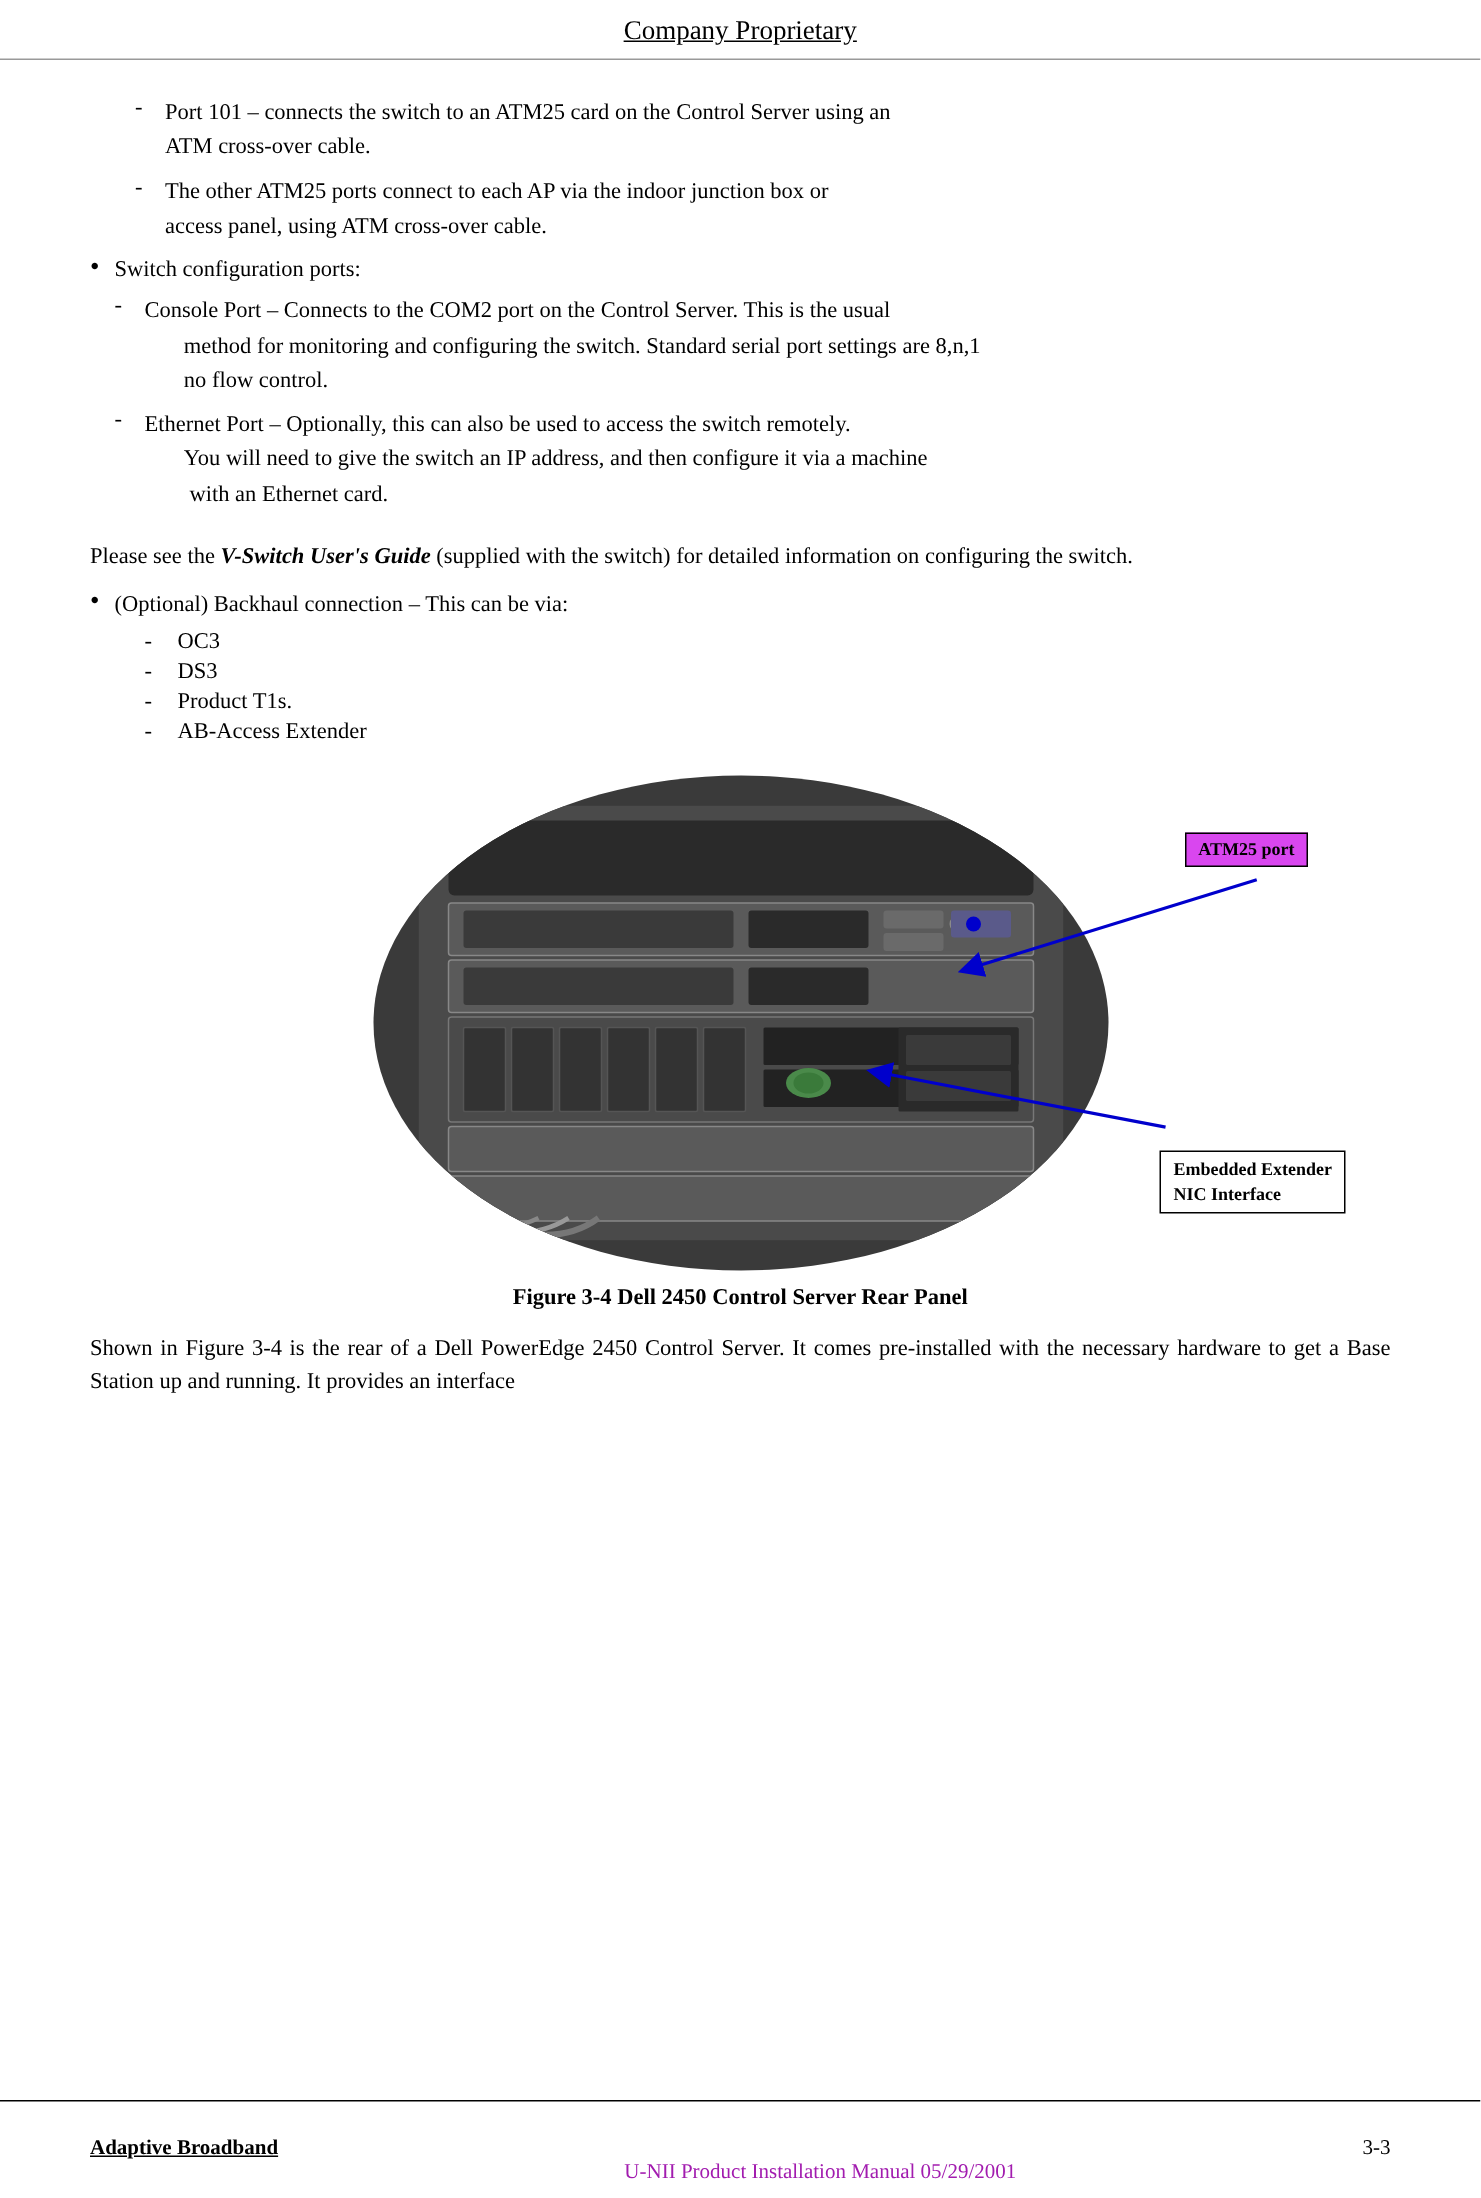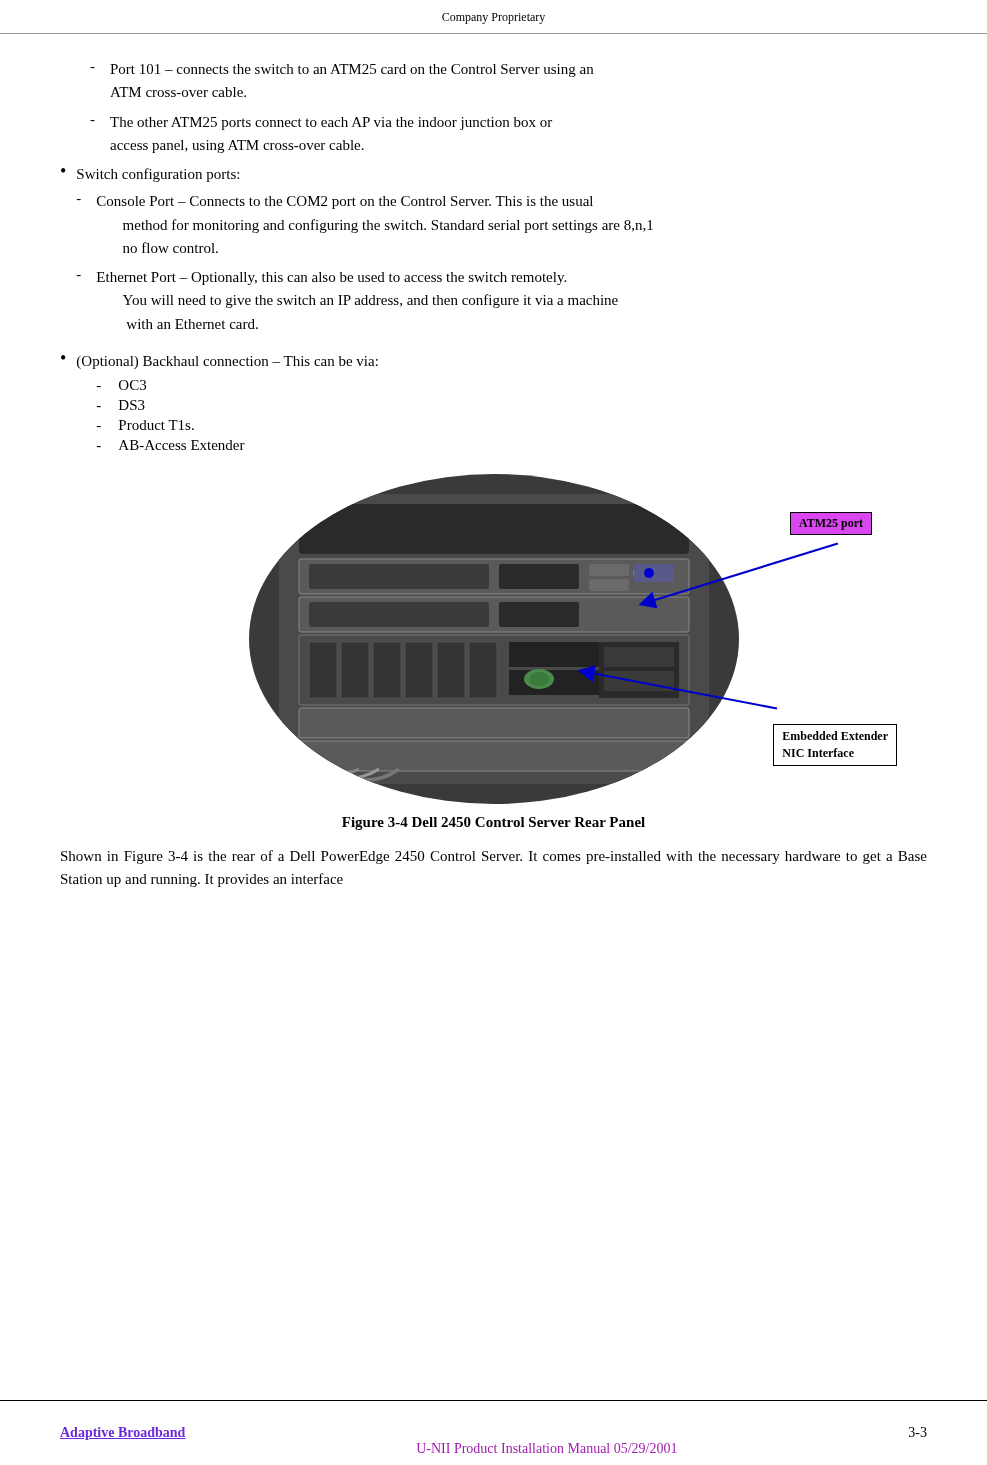--- a/index.html
+++ b/index.html
@@ -9,23 +9,24 @@
       background: #fff;
       font-family: Times New Roman, serif;
       font-size: 15px;
       color: #000;
       position: relative;
     }
 
     .page-header {
       text-align: center;
       padding: 10px 0 8px 0;
-      font-size: 12px;
+      font-size: 18px;
       border-bottom: 1px solid #999;
       margin-bottom: 10px;
+      text-decoration: underline;
     }
 
     .page-content {
       padding: 10px 60px 10px 60px;
     }
 
     .bullet-list {
       list-style: none;
       margin: 0;
       padding: 0;
@@ -117,21 +118,21 @@
       right: 0;
       border-top: 1px solid #000;
       padding: 8px 60px;
       display: flex;
       justify-content: space-between;
       align-items: center;
       font-size: 14px;
     }
 
     .footer-brand {
-      color: #6d28d9;
+      color: #000000;
       font-weight: bold;
       text-decoration: underline;
     }
 
     .footer-center {
       color: #a21caf;
       margin-top: 32px;
     }
 
     .footer-page {
@@ -179,20 +180,23 @@
             <span class="dash-mark">-</span>
             <span class="dash-content text-line">Ethernet Port – Optionally, this can also be used to access the switch remotely.<br>
             &nbsp;&nbsp;&nbsp;&nbsp;&nbsp;&nbsp;&nbsp;You will need to give the switch an IP address, and then configure it via a machine<br>
             &nbsp;&nbsp;&nbsp;&nbsp;&nbsp;&nbsp;&nbsp;&nbsp;with an Ethernet card.</span>
           </li>
         </ul>
       </div>
     </li>
   </ul>
 
+  <p class="para-block" style="margin-top:14px;">
+    Please see the <span class="italic-bold">V-Switch User's Guide</span> (supplied with the switch) for detailed information on configuring the switch.
+  </p>
 
   <ul class="bullet-list" style="margin-top:10px;">
     <li class="bullet-item">
       <span class="bullet-dot">•</span>
       <div class="bullet-content">
         <span class="text-line">(Optional) Backhaul connection – This can be via:</span>
         <ul class="sub-dash-list" style="margin-left:20px;">
           <li class="sub-dash-item">
             <span class="sub-dash-mark">-</span>
             <span>OC3</span>

